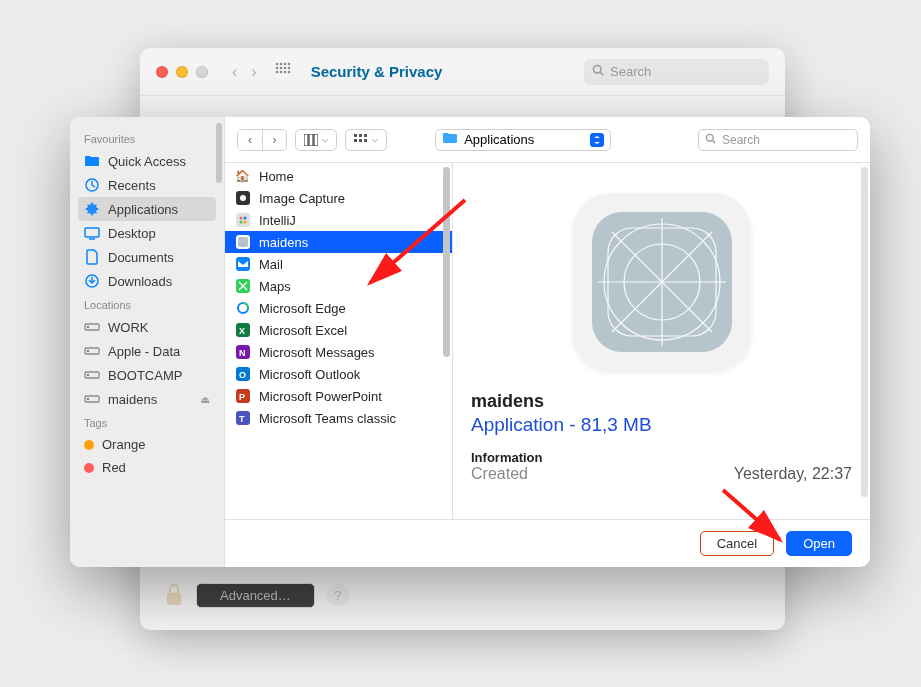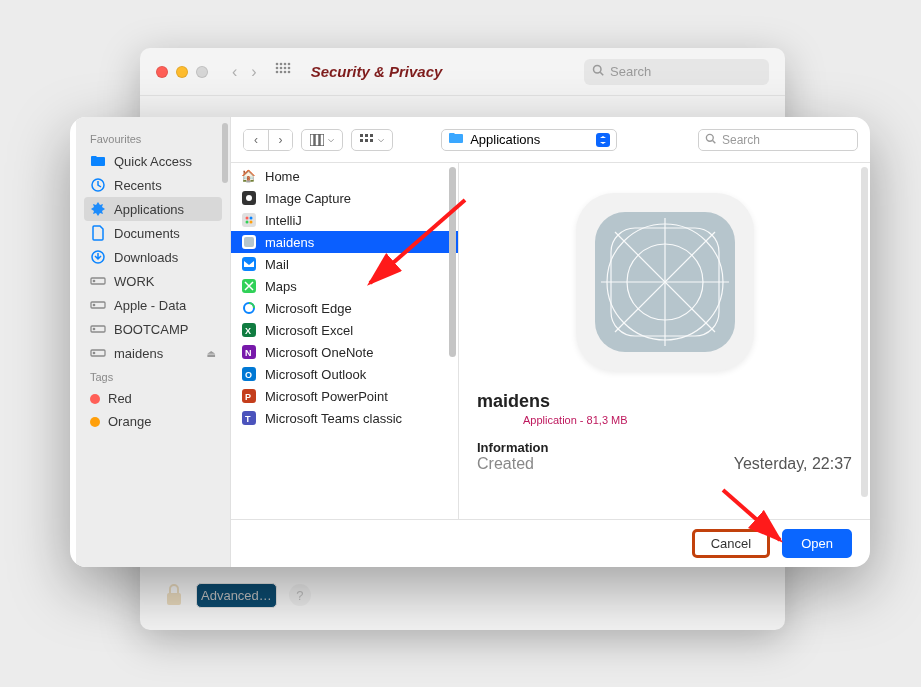--- a/index.html
+++ b/index.html
@@ -9,30 +9,30 @@
 .bg-window { position: absolute; left: 140px; top: 48px; width: 645px; height: 582px; background: #f4f4f4; border-radius: 10px; box-shadow: 0 10px 40px rgba(0,0,0,0.25); }
 .bg-toolbar { height: 48px; display: flex; align-items: center; padding: 0 16px; gap: 10px; border-bottom: 1px solid #e2e2e2; }
 .traffic { display: flex; gap: 8px; }
 .traffic .dot { width: 12px; height: 12px; border-radius: 50%; }
 .traffic .r { background: #ff5f57; border: .5px solid rgba(0,0,0,.1); }
 .traffic .y { background: #febc2e; border: .5px solid rgba(0,0,0,.1); }
 .traffic .g { background: #d6d6d6; border: .5px solid rgba(0,0,0,.1); }
 .bg-nav { display: flex; gap: 6px; margin-left: 10px; color: #b0b0b0; font-size: 16px; }
 .bg-nav span { padding: 2px 4px; }
 .bg-grid { color: #8a8a8a; margin-left: 4px; }
-.bg-title { font-weight: 600; color: #7f1d1d; font-size: 15px; margin-left: 10px; flex: 1; font-style: italic; }
+.bg-title { font-weight: 600; color: #0369a1; font-size: 15px; margin-left: 10px; flex: 1; }
 .bg-search { width: 185px; height: 26px; background: #e6e6e6; border-radius: 6px; display:flex; align-items:center; padding:0 8px; color:#9a9a9a; font-size:13px; gap:6px;}
 .bg-footer { position:absolute; bottom:0; left:0; right:0; height:70px; display:flex; align-items:center; padding:0 24px; gap:12px;}
 .bg-lock { width:20px; height:24px; opacity:.4;}
 .bg-footer-text { color:#bdbdbd; font-size:13px; flex:1;}
-.bg-adv { background:#0c4a6e; border:1px solid #dcdcdc; border-radius:5px; padding:4px 4px; color:#bdbdbd; font-size:13px;}
+.bg-adv { background:#404040; border:1px solid #dcdcdc; border-radius:5px; padding:4px 23px; color:#bdbdbd; font-size:13px;}
 .bg-help { width:22px; height:22px; border-radius:50%; background:#ebebeb; color:#bdbdbd; display:flex; align-items:center; justify-content:center; font-size:13px;}
 
 
-.dialog { position:absolute; left:70px; top:117px; width:800px; height:450px; background:#fff; border-radius:16px; box-shadow:0 20px 60px rgba(0,0,0,0.35); display:flex; overflow:hidden;padding-left:6px;}
+.dialog { position:absolute; left:70px; top:117px; width:800px; height:450px; background:#fff; border-radius:10px; box-shadow:0 20px 60px rgba(0,0,0,0.35); display:flex; overflow:hidden;}
 .sidebar { width:155px; background:#ededed; padding:10px 0; overflow:hidden; position:relative; border-right:1px solid #e0e0e0;}
 .sidebar-scroll { position:absolute; top:6px; right:2px; width:6px; height:60px; background:#c5c5c5; border-radius:3px;}
 .sb-section { font-size:11px; color:#8a8a8a; font-weight:500; padding:6px 14px 4px;}
 .sb-item { display:flex; align-items:center; gap:8px; padding:4px 14px; font-size:13px; color:#3a3a3a; cursor:default;}
 .sb-item.sel { background:#d8d8d8; border-radius:4px; margin:0 8px; padding:4px 6px;}
 .sb-icon { width:16px; height:16px; display:flex; align-items:center; justify-content:center;}
 .sb-eject { margin-left:auto; color:#9a9a9a; font-size:10px;}
 
 .main { flex:1; display:flex; flex-direction:column;}
 .dlg-toolbar { height:46px; border-bottom:1px solid #e2e2e2; display:flex; align-items:center; padding:0 12px; gap:8px;}
@@ -49,28 +49,28 @@
 .col-scroll { position:absolute; top:4px; right:2px; width:7px; height:190px; background:#c5c5c5; border-radius:4px;}
 .li { display:flex; align-items:center; gap:8px; padding:2px 10px; font-size:13px; color:#262626; height:22px;}
 .li.sel { background:#0a5fff; color:#fff;}
 .li .ic { width:16px; height:16px; display:flex; align-items:center; justify-content:center; font-size:12px;}
 
 .preview { flex:1; position:relative; padding:14px 18px; overflow:hidden;}
 .prev-scroll { position:absolute; top:4px; right:2px; width:7px; height:330px; background:#e0e0e0; border-radius:4px;}
 .app-icon { width:178px; height:178px; border-radius:38px; background:#f2f2f2; margin:16px auto 20px; display:flex; align-items:center; justify-content:center; box-shadow:0 2px 6px rgba(0,0,0,0.08);}
 .app-icon-inner { width:140px; height:140px; background:#b6c5cc; border-radius:30px; position:relative; overflow:hidden;}
 .prev-title { font-size:18px; font-weight:600; color:#222; margin-bottom:2px;}
-.prev-sub { font-size:11px; color:#be185d; margin-bottom:14px;margin-left:46px;}
+.prev-sub { font-size:19px; color:#1d4ed8; margin-bottom:14px;}
 .prev-info-h { font-size:13px; font-weight:600; color:#222; }
 .prev-row { display:flex; font-size:16px; color:#555;}
 .prev-row .k { color:#888;}
 .prev-row .v { margin-left:auto;}
 
 .footer { height:48px; border-top:1px solid #e2e2e2; display:flex; align-items:center; justify-content:flex-end; padding:0 18px; gap:12px;}
-.btn { border:3px solid #c2410c; background:#fff; border-radius:5px; padding:4px 16px; font-size:13px; color:#333;}
+.btn { border:1px solid #c2410c; background:#fff; border-radius:5px; padding:4px 16px; font-size:13px; color:#333;}
 .btn.primary { background:#0a66ff; border-color:#0a66ff; color:#fff; font-weight:500;}
 
 
 .arrow { position:absolute; pointer-events:none;}
 .arrow svg { overflow:visible;}
 
 
 .tagdot { width:10px; height:10px; border-radius:50%;}
 </style>
 </head>
@@ -154,35 +154,45 @@
         <span class="sb-icon">
           <svg width="16" height="16" viewBox="0 0 16 16" fill="#0a84ff">
             <path d="M8 1l2 3 3-1-1 3 3 2-3 2 1 3-3-1-2 3-2-3-3 1 1-3-3-2 3-2-1-3 3 1z" opacity=".9"></path>
           </svg>
         </span>
         <span>Applications</span>
       </div>
     <div class="sb-item">
         <span class="sb-icon">
           <svg width="16" height="16" viewBox="0 0 16 16" fill="none" stroke="#0a84ff" stroke-width="1.5">
+            <rect x="1" y="3" width="14" height="9" rx="1"></rect>
+            <path d="M5 14h6"></path>
+          </svg>
+        </span>
+        <span>Desktop</span>
+      </div>
+    <div class="sb-item">
+        <span class="sb-icon">
+          <svg width="16" height="16" viewBox="0 0 16 16" fill="none" stroke="#0a84ff" stroke-width="1.5">
             <path d="M4 1h6l3 3v10a1 1 0 01-1 1H4a1 1 0 01-1-1V2a1 1 0 011-1z"></path>
           </svg>
         </span>
         <span>Documents</span>
       </div>
     <div class="sb-item">
         <span class="sb-icon">
           <svg width="16" height="16" viewBox="0 0 16 16" fill="none" stroke="#0a84ff" stroke-width="1.5">
             <circle cx="8" cy="8" r="6"></circle>
             <path d="M8 4v5M5 7l3 3 3-3"></path>
           </svg>
         </span>
         <span>Downloads</span>
       </div>
 
+    <div class="sb-section">Locations</div>
     <div class="sb-item">
         <span class="sb-icon">
           <svg width="16" height="16" viewBox="0 0 16 16" fill="none" stroke="#8a8a8a" stroke-width="1.3">
             <rect x="1" y="5" width="14" height="6" rx="1"></rect>
             <circle cx="4" cy="8" r=".7" fill="#8a8a8a"></circle>
           </svg>
         </span>
         <span>WORK</span>
       </div>
     <div class="sb-item">
@@ -209,26 +219,26 @@
             <rect x="1" y="5" width="14" height="6" rx="1"></rect>
             <circle cx="4" cy="8" r=".7" fill="#8a8a8a"></circle>
           </svg>
         </span>
         <span>maidens</span>
         <span class="sb-eject">⏏</span>
       </div>
 
     <div class="sb-section">Tags</div>
     <div class="sb-item">
+        <span class="tagdot" style="background:#ff9f0a"></span>
+        <span>Orange</span>
+      </div>
+    <div class="sb-item">
         <span class="tagdot" style="background:#ff5f57"></span>
         <span>Red</span>
-      </div>
-    <div class="sb-item">
-        <span class="tagdot" style="background:#ff9f0a"></span>
-        <span>Orange</span>
       </div>
   </div>
 
   <div class="main">
     <div class="dlg-toolbar">
       <div class="seg">
         <button>‹</button>
         <button>›</button>
       </div>
       <div class="view-btn">
@@ -344,21 +354,21 @@
             </span>
             <span>Microsoft Excel</span>
           </div>
         <div class="li">
             <span class="ic">
               <svg width="14" height="14" viewBox="0 0 14 14">
                 <rect width="14" height="14" rx="3" fill="#7719aa"></rect>
                 <text x="3" y="11" font-size="9" fill="#fff" font-weight="bold">N</text>
               </svg>
             </span>
-            <span>Microsoft OneNote</span>
+            <span>Microsoft Messages</span>
           </div>
         <div class="li">
             <span class="ic">
               <svg width="14" height="14" viewBox="0 0 14 14">
                 <rect width="14" height="14" rx="3" fill="#0078d4"></rect>
                 <text x="3" y="11" font-size="9" fill="#fff" font-weight="bold">O</text>
               </svg>
             </span>
             <span>Microsoft Outlook</span>
           </div>

